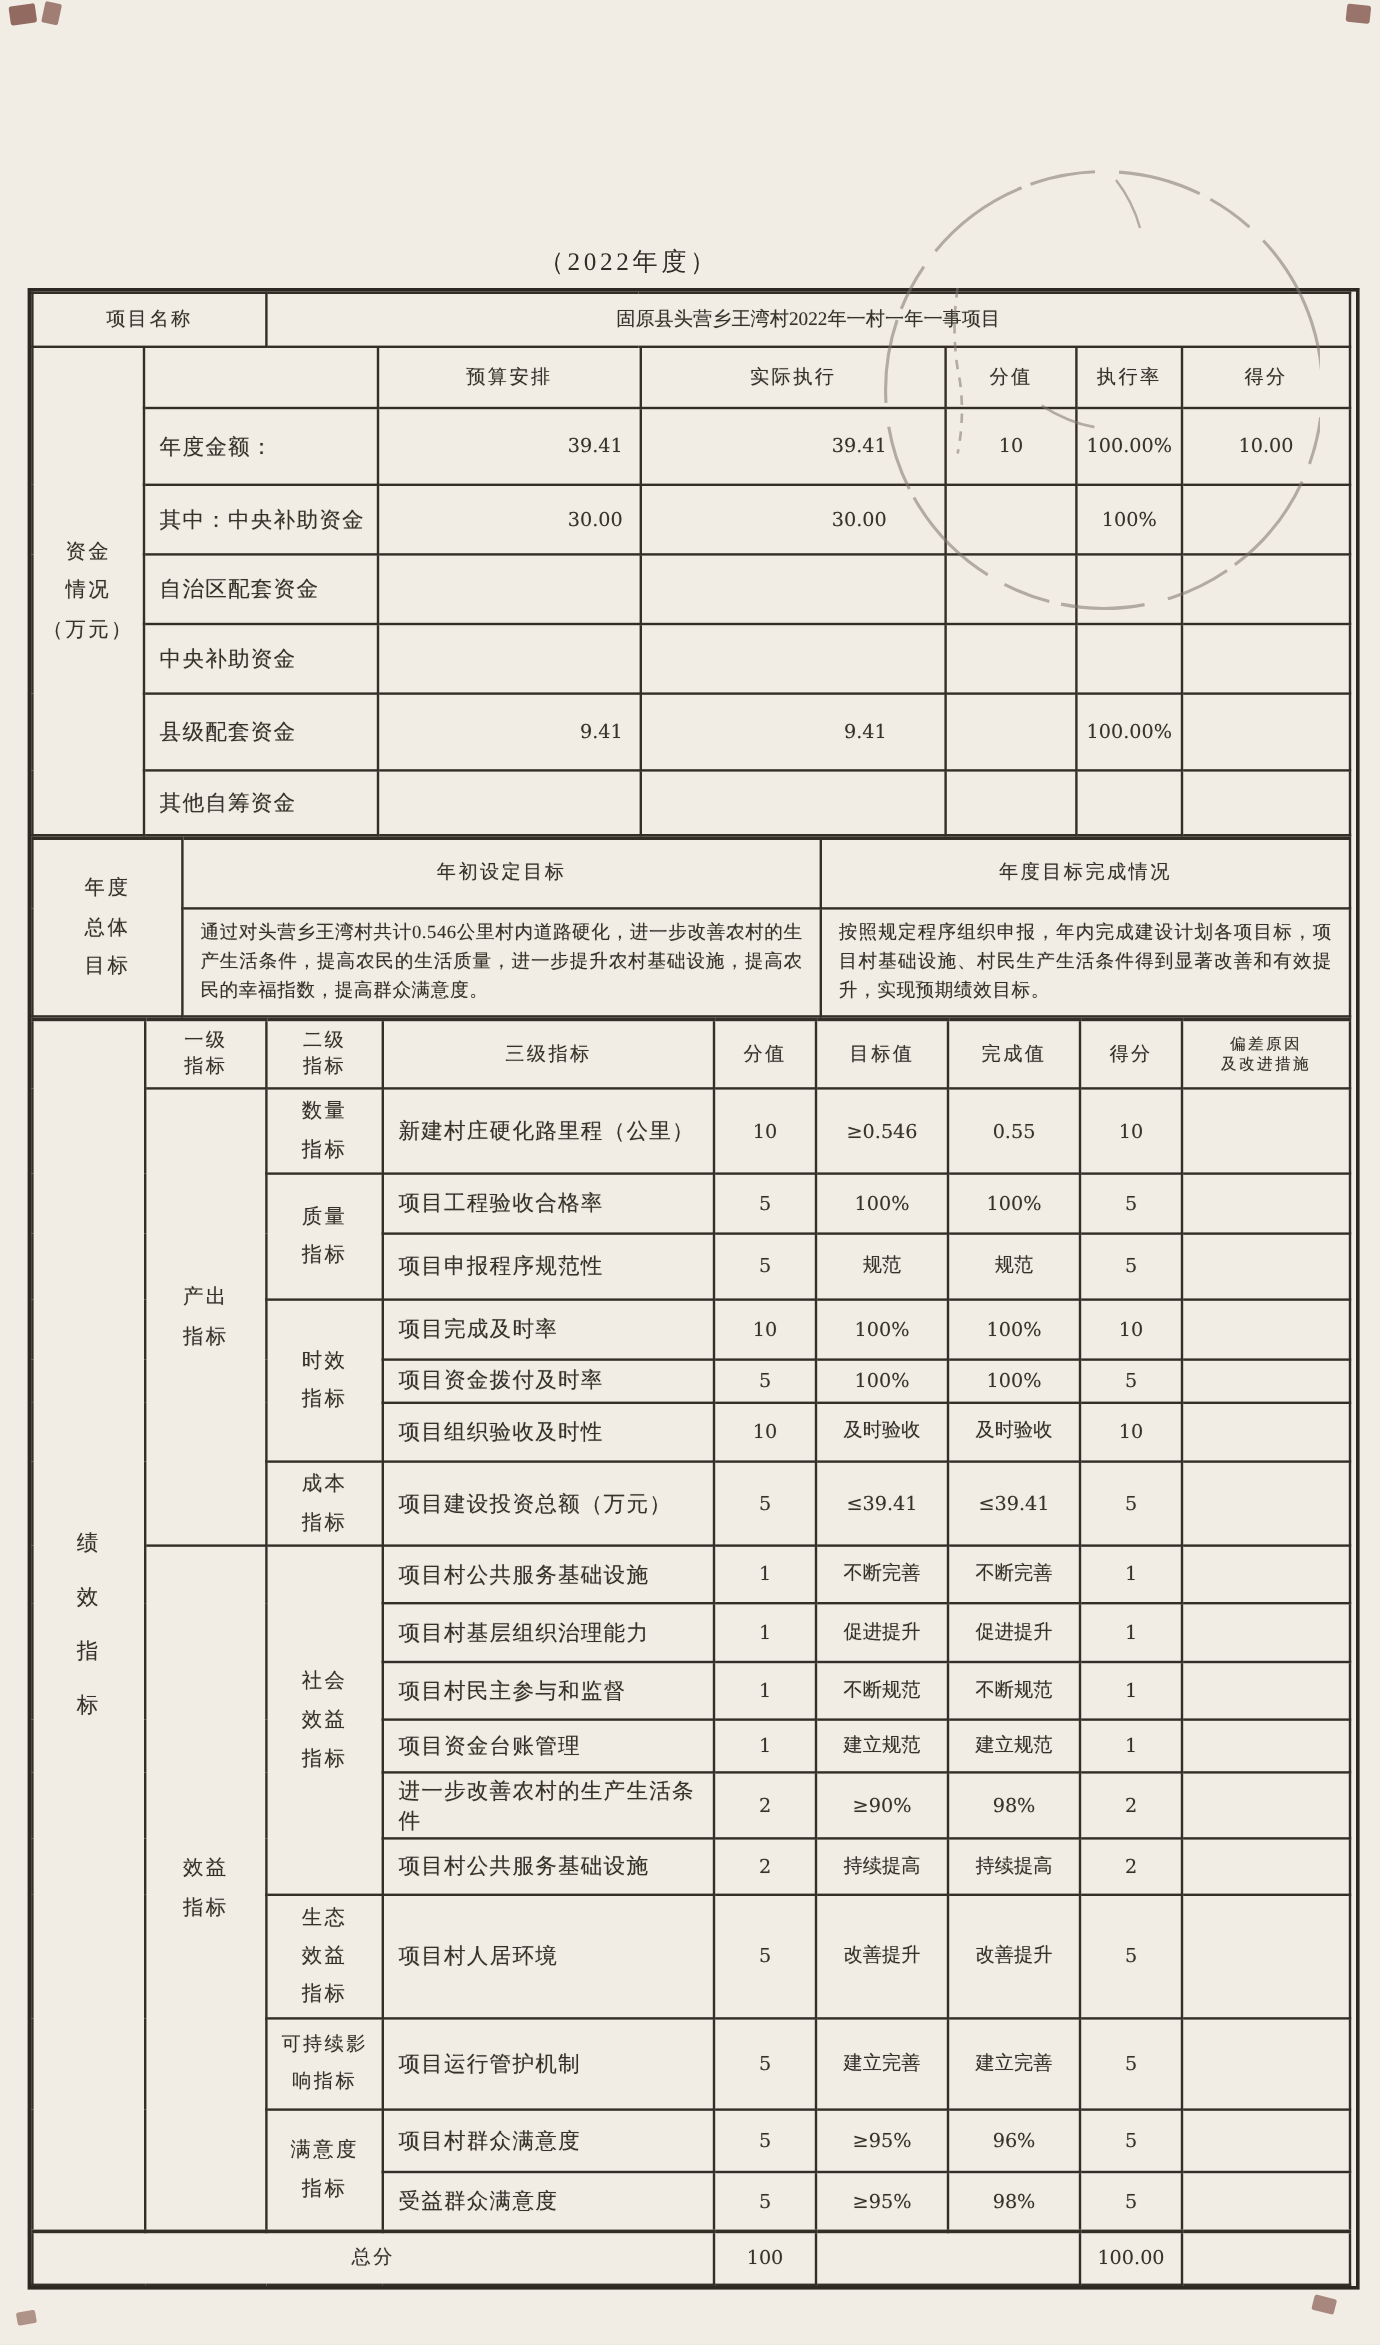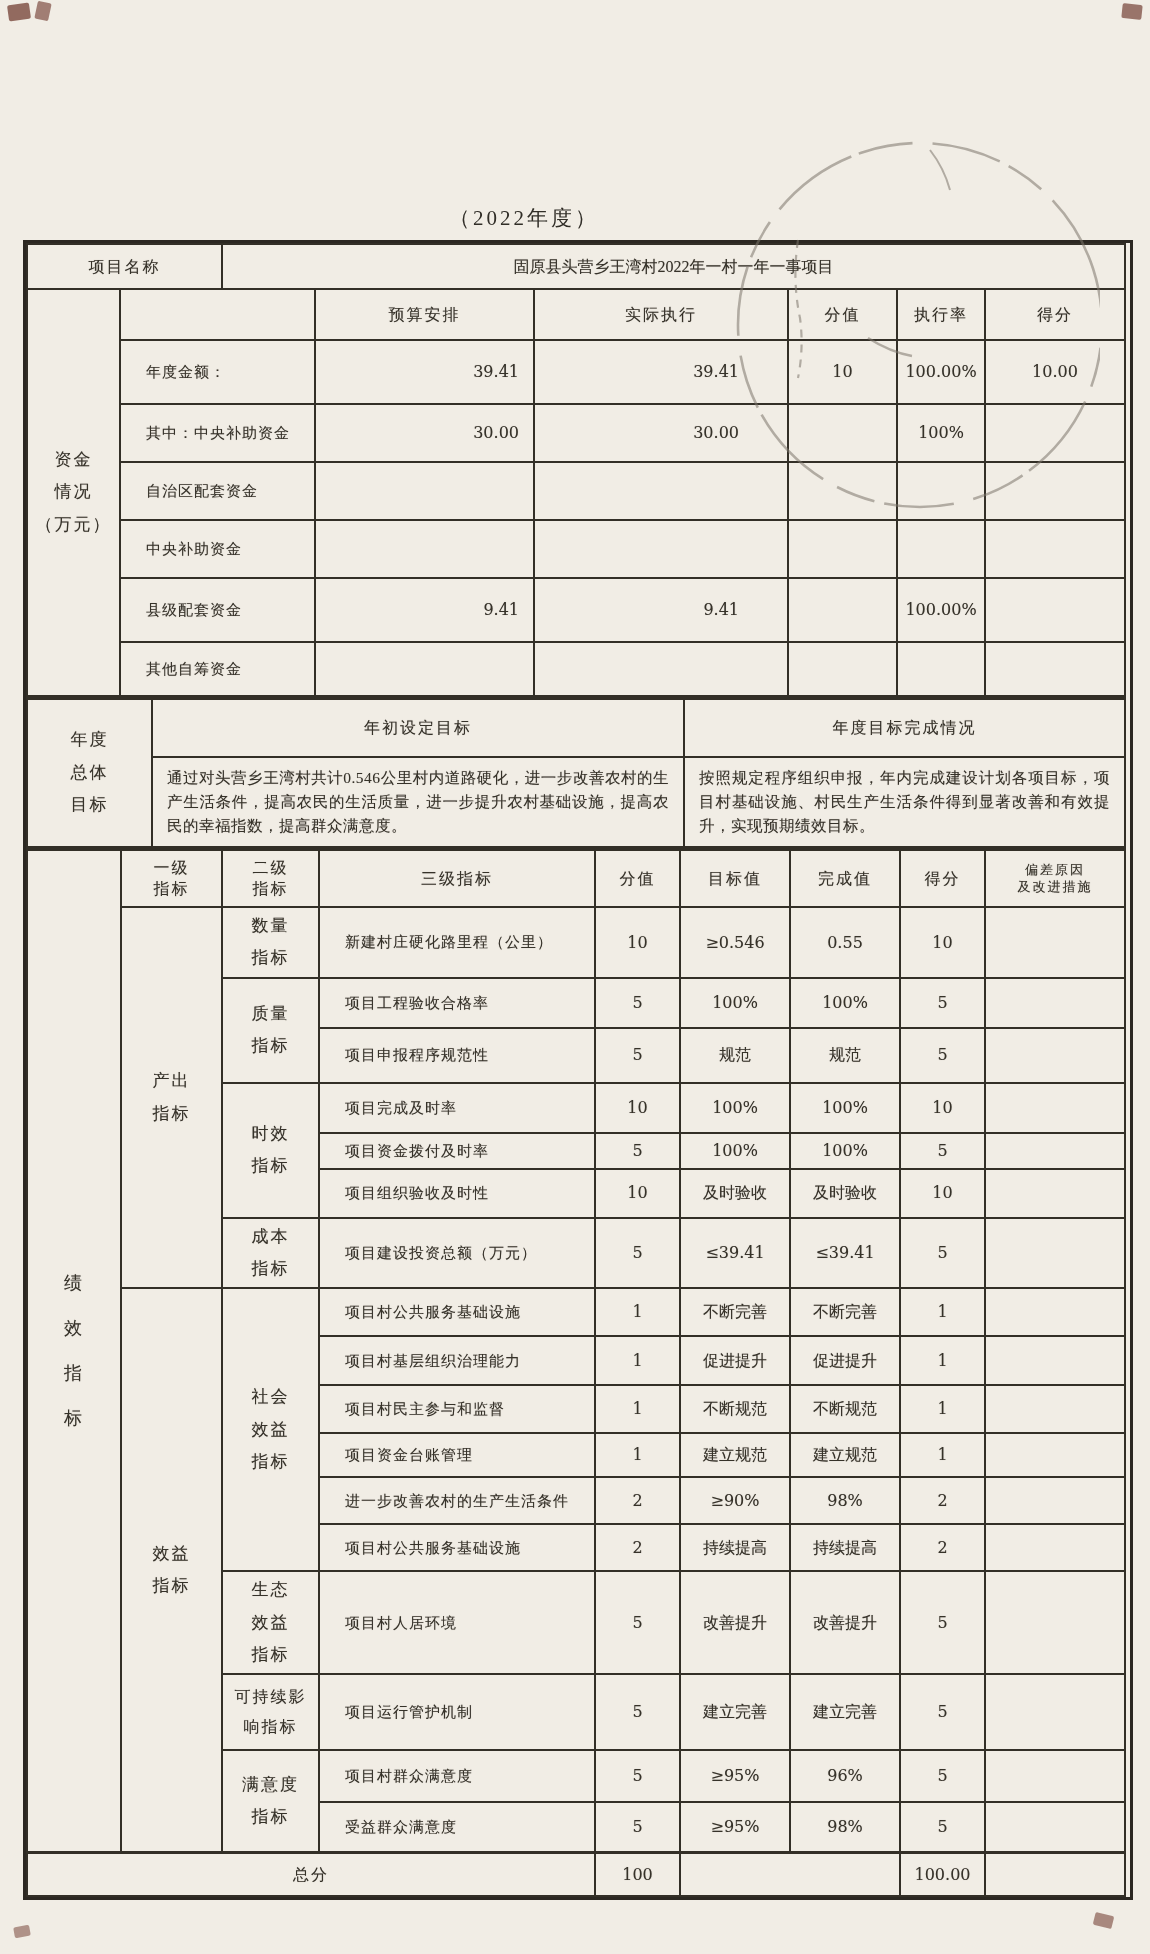--- a/index.html
+++ b/index.html
@@ -25,21 +25,21 @@
     border:2px solid #35312a;font-size:16px;line-height:1.35;
     padding:2px 6px;vertical-align:middle;color:#38342c;
     overflow:hidden;text-shadow:0 0 .8px rgba(56,52,44,.35);
     word-break:break-all;
   }
   table.joined td{border-top-width:0;}
   tr.heavy td{border-top-width:3px;}
   .c{text-align:center;}
   .r{text-align:right;}
   .lab{letter-spacing:2px;text-align:center;}
-  .name{text-align:left;padding-left:25px;font-size:15px;letter-spacing:1px;}
+  .name{text-align:left;padding-left:12px;font-size:18px;letter-spacing:1px;}
   .vlabel{white-space:pre-line;text-align:center;font-size:17px;letter-spacing:2px;line-height:1.9;}
   .vlabel.one{line-height:2.5;font-size:18px;}
   .txt{font-size:15.5px;text-align:justify;padding:8px 14px;line-height:1.55;vertical-align:top;letter-spacing:.5px;}
   .pre{white-space:pre-line;}
   .num{font-family:"DejaVu Serif","Liberation Serif",serif;}
   .pad-act{padding-right:48px;}
   .pad-bud{padding-right:14px;}
   
   .stamp{position:absolute;left:630px;top:110px;width:470px;height:470px;opacity:.55;pointer-events:none;}
   

